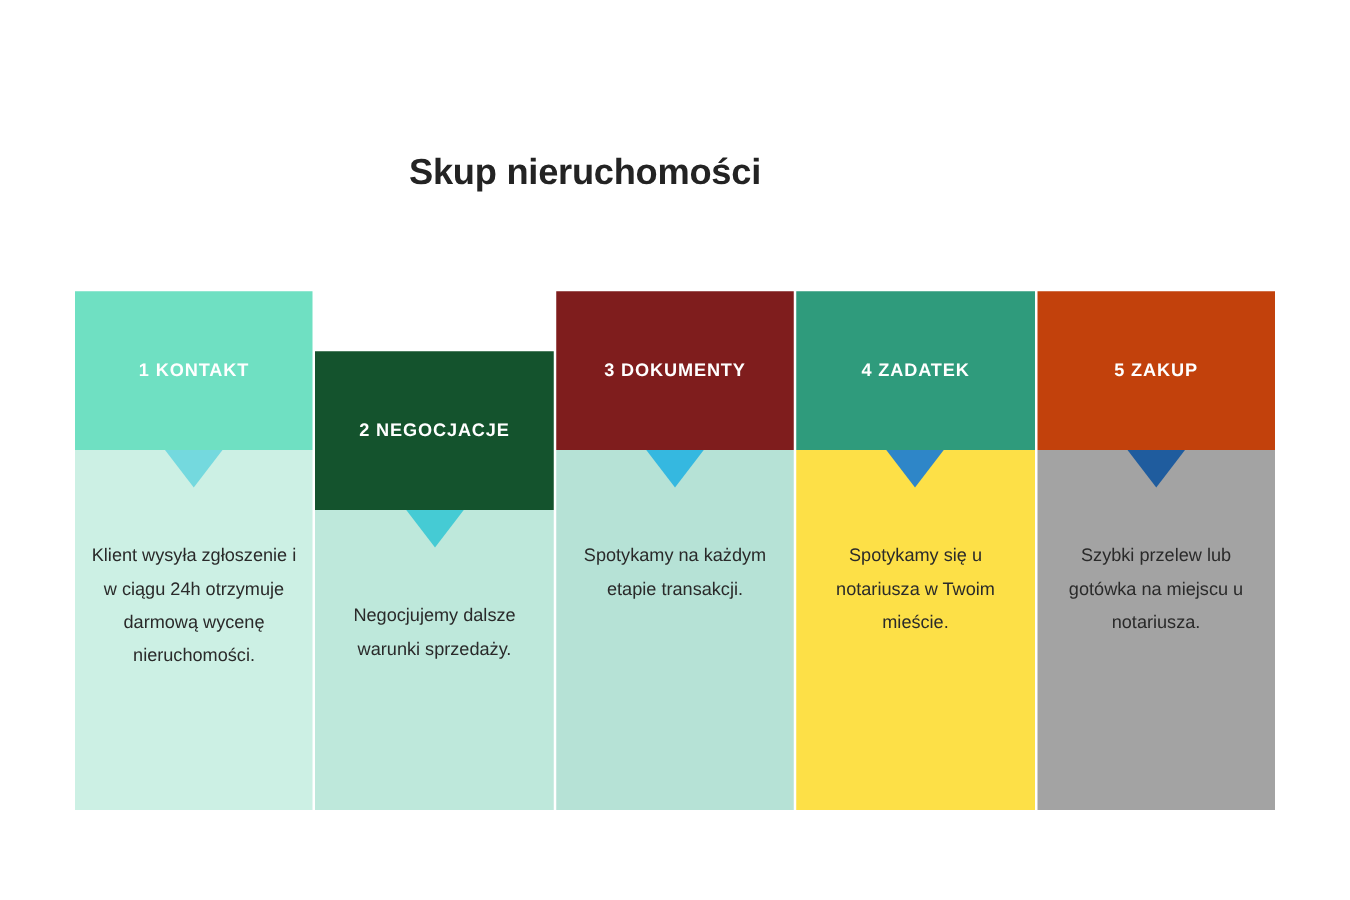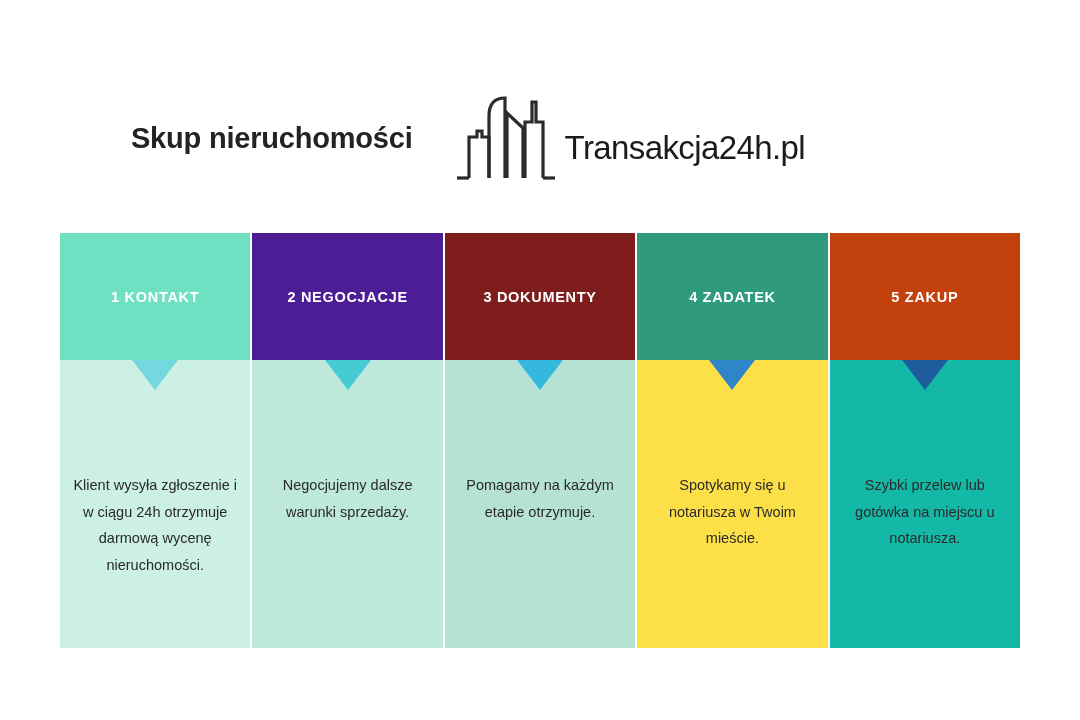--- a/index.html
+++ b/index.html
@@ -84,21 +84,21 @@
     color: #ffffff;
     letter-spacing: 0.7px;
     white-space: nowrap;
     text-align: center;
   }
   .step-body {
     flex: 1 1 auto;
     position: relative;
     display: flex;
     justify-content: center;
-    padding-top: 112px;
+    padding-top: 72px;
   }
   .step-arrow {
     position: absolute;
     left: 50%;
     top: 0;
     transform: translateX(-50%);
     width: 0;
     height: 0;
     border-left: 23px solid transparent;
     border-right: 23px solid transparent;
@@ -111,88 +111,67 @@
     color: #2a2a2a;
     text-align: center;
     width: 86%;
   }
 </style>
 </head>
 <body>
 
 <div class="brand-row">
   <div class="page-title">Skup nieruchomości</div>
-  <div class="logo">
-    <span class="logo-mark">
-      <svg viewBox="0 0 104 96" width="104" height="96" aria-hidden="true">
-        <g fill="none" stroke="#2b2b2b" stroke-width="3.2" stroke-linejoin="miter" stroke-linecap="butt">
-
-          <path d="M2 88 L14 88"></path>
-
-          <path d="M14 88 L14 47 L22 47 L22 41 L27 41 L27 47 L34 47 L34 88"></path>
-
-          <path d="M34 88 L34 26 Q34 8 50 8 L50 88"></path>
-
-          <path d="M50 88 L50 88 M52 88 L52 23 L68 38 L68 88"></path>
-
-          <path d="M70 88 L70 32 L77 32 L77 12 L81 12 L81 32 L88 32 L88 88"></path>
-
-          <path d="M88 88 L100 88"></path>
-        </g>
-      </svg>
-    </span>
-    <span class="logo-text">Transakcja24h.pl</span>
-  </div>
 </div>
 
 <div class="steps">
 
   <div class="step">
     <div class="step-head" style="background: rgb(111, 224, 194);">
       <span class="step-head-label">1 KONTAKT</span>
     </div>
     <div class="step-body" style="background: rgb(204, 240, 228);">
       <span class="step-arrow" style="border-top-color: rgb(116, 217, 222);"></span>
       <span class="step-text">Klient wysyła zgłoszenie i w ciągu 24h otrzymuje darmową wycenę nieruchomości.</span>
     </div>
   </div>
 
   <div class="step">
-    <div class="step-head" style="background: #4c1d95;">
+    <div class="step-head" style="background: #14532d; margin-top: 48px;">
       <span class="step-head-label">2 NEGOCJACJE</span>
     </div>
     <div class="step-body" style="background: rgb(190, 232, 219);">
       <span class="step-arrow" style="border-top-color: rgb(69, 203, 212);"></span>
       <span class="step-text">Negocjujemy dalsze warunki sprzedaży.</span>
     </div>
   </div>
 
   <div class="step">
     <div class="step-head" style="background: #7f1d1d;">
       <span class="step-head-label">3 DOKUMENTY</span>
     </div>
     <div class="step-body" style="background: rgb(182, 226, 214);">
       <span class="step-arrow" style="border-top-color: rgb(53, 184, 224);"></span>
-      <span class="step-text">Pomagamy na każdym etapie otrzymuje.</span>
+      <span class="step-text">Spotykamy na każdym etapie transakcji.</span>
     </div>
   </div>
 
   <div class="step">
     <div class="step-head" style="background: rgb(47, 155, 124);">
       <span class="step-head-label">4 ZADATEK</span>
     </div>
     <div class="step-body" style="background: #fde047;">
       <span class="step-arrow" style="border-top-color: rgb(46, 134, 200);"></span>
       <span class="step-text">Spotykamy się u notariusza w Twoim mieście.</span>
     </div>
   </div>
 
   <div class="step">
     <div class="step-head" style="background: #c2410c;">
       <span class="step-head-label">5 ZAKUP</span>
     </div>
-    <div class="step-body" style="background: #14b8a6;">
+    <div class="step-body" style="background: #a3a3a3;">
       <span class="step-arrow" style="border-top-color: rgb(31, 92, 158);"></span>
       <span class="step-text">Szybki przelew lub gotówka na miejscu u notariusza.</span>
     </div>
   </div>
 
 </div>
 
 </body></html>

